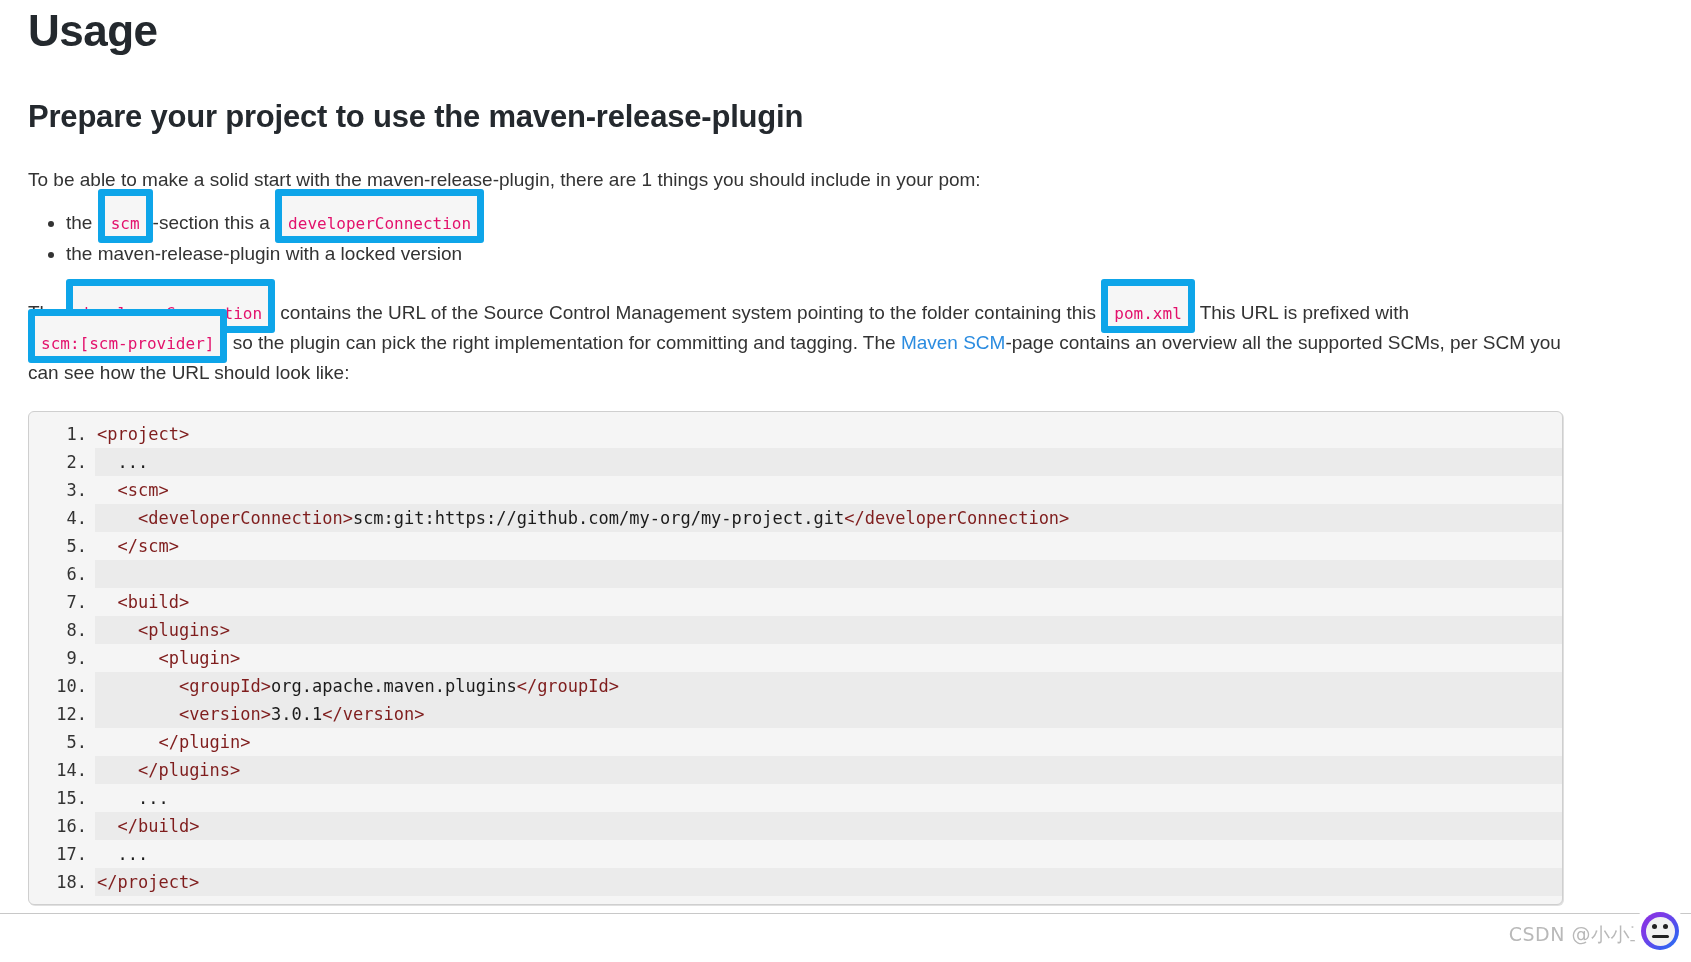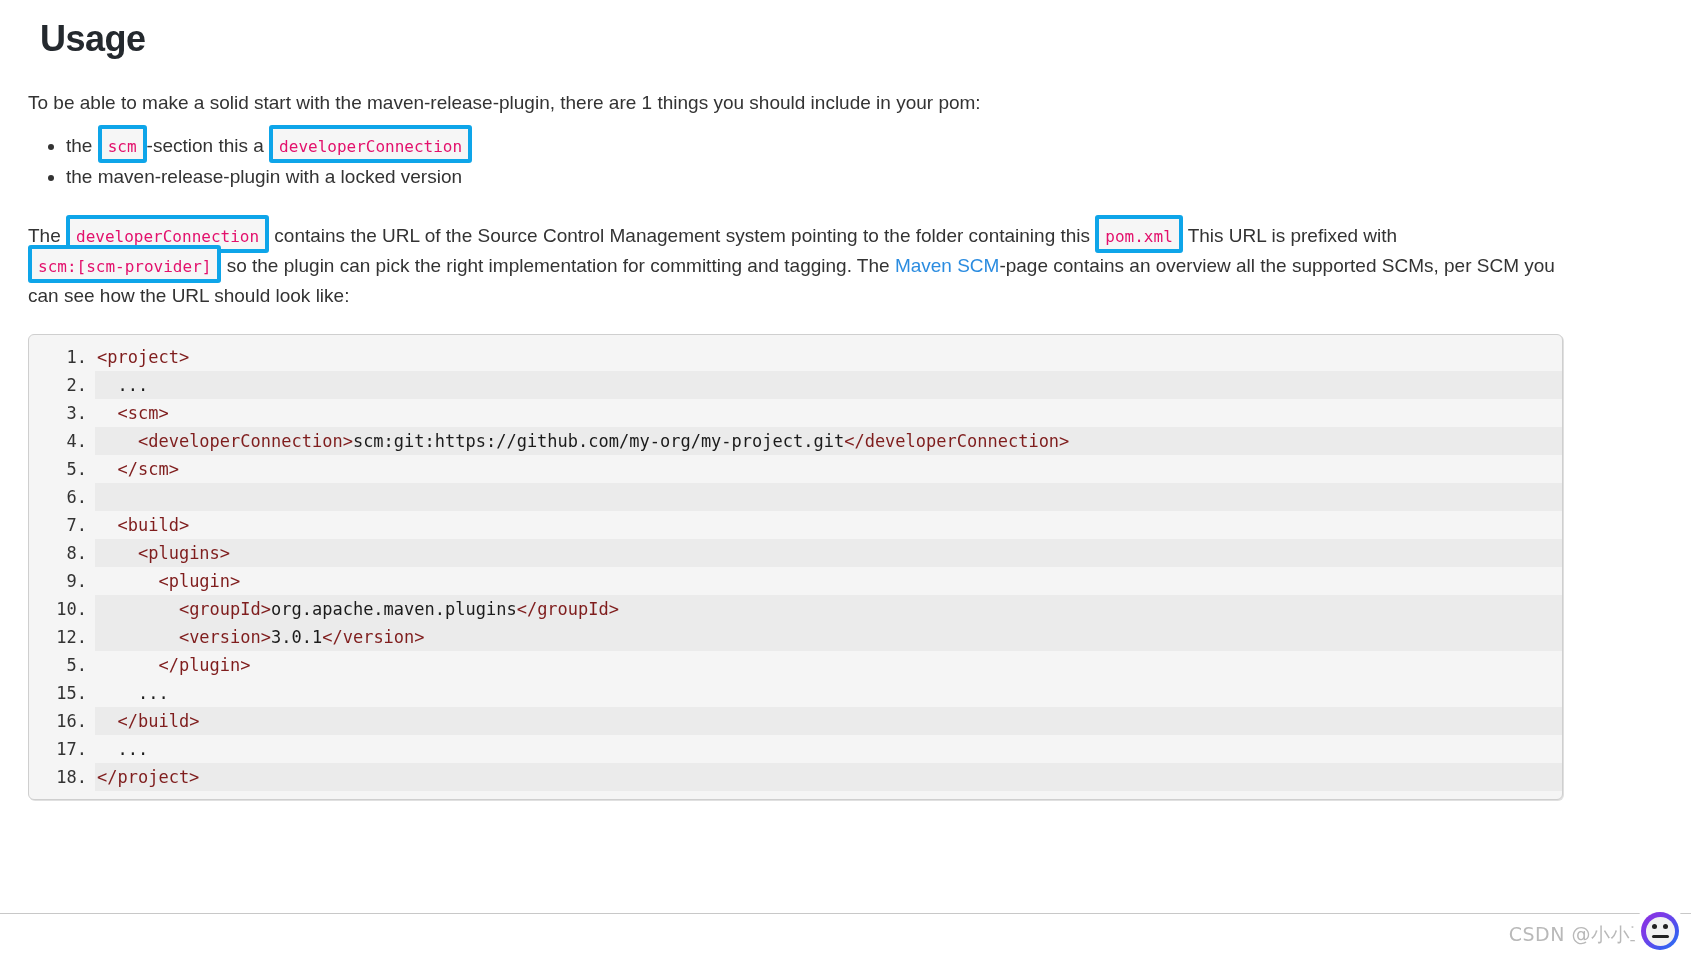--- a/index.html
+++ b/index.html
@@ -20,25 +20,25 @@
   .page {
     position: absolute;
     left: 0; top: 0;
     width: 1691px;
     height: 962px;
     box-sizing: border-box;
     padding: 0 28px;
   }
 
   h1.page-title {
-    font-size: 36px;
+    font-size: 44px;
     line-height: 1.05;
     font-weight: bold;
     color: #24292e;
-    margin: 12px;
+    margin: 0;
     padding-top: 8px;
     letter-spacing: -0.5px;
   }
 
   h2.section-title {
     font-size: 31px;
     line-height: 1.2;
     font-weight: bold;
     color: #24292e;
     margin: 44px 0 0 0;
@@ -63,23 +63,23 @@
     line-height: 29px;
     color: #333333;
     margin: 0 0 1px 0;
   }
 
   code.inline {
     font-family: "DejaVu Sans Mono", "Liberation Mono", monospace;
     font-size: 16px;
     color: #e3116c;
     background: #f6f6f6;
-    border: 4px solid #0ea5e9;
+    border: 7px solid #0ea5e9;
     border-radius: 3px;
-    padding: 8px 6px 3px 6px;
+    padding: 18px 6px 3px 6px;
     white-space: nowrap;
     vertical-align: baseline;
   }
 
   a.doclink {
     color: #2b8ce0;
     text-decoration: none;
   }
 
   
@@ -187,20 +187,21 @@
     background: #222;
   }
 </style>
 </head>
 <body>
 
 <div class="page">
 
   <h1 class="page-title">Usage</h1>
 
+  <h2 class="section-title">Prepare your project to use the maven-release-plugin</h2>
 
   <p class="body-text">To be able to make a solid start with the maven-release-plugin, there are 1 things you should include in your pom:</p>
 
   <ul class="bullets">
     <li><span>the </span><code class="inline">scm</code><span>-section this a </span><code class="inline">developerConnection</code></li>
     <li><span>the maven-release-plugin with a locked version</span></li>
   </ul>
 
   <p class="body-text"><span>The </span><code class="inline">developerConnection</code><span> contains the URL of the Source Control Management system pointing to the folder containing this </span><code class="inline">pom.xml</code><span> This URL is prefixed with </span><code class="inline">scm:[scm-provider]</code><span> so the plugin can pick the right implementation for committing and tagging. The </span><a class="doclink" href="#">Maven SCM</a><span>-page contains an overview all the supported SCMs, per SCM you can see how the URL should look like:</span></p>
 
@@ -245,20 +246,24 @@
         <span class="ln">10.</span>
         <span class="code-text"><span>        </span><span class="tag">&lt;groupId&gt;</span><span class="txt">org.apache.maven.plugins</span><span class="tag">&lt;/groupId&gt;</span></span>
       </div>
       <div class="code-line alt">
         <span class="ln">12.</span>
         <span class="code-text"><span>        </span><span class="tag">&lt;version&gt;</span><span class="txt">3.0.1</span><span class="tag">&lt;/version&gt;</span></span>
       </div>
       <div class="code-line">
         <span class="ln">5.</span>
         <span class="code-text"><span>      </span><span class="tag">&lt;/plugin&gt;</span></span>
+      </div>
+      <div class="code-line alt">
+        <span class="ln">14.</span>
+        <span class="code-text"><span>    </span><span class="tag">&lt;/plugins&gt;</span></span>
       </div>
       <div class="code-line">
         <span class="ln">15.</span>
         <span class="code-text"><span>    </span><span class="txt">...</span></span>
       </div>
       <div class="code-line alt">
         <span class="ln">16.</span>
         <span class="code-text"><span>  </span><span class="tag">&lt;/build&gt;</span></span>
       </div>
       <div class="code-line">

